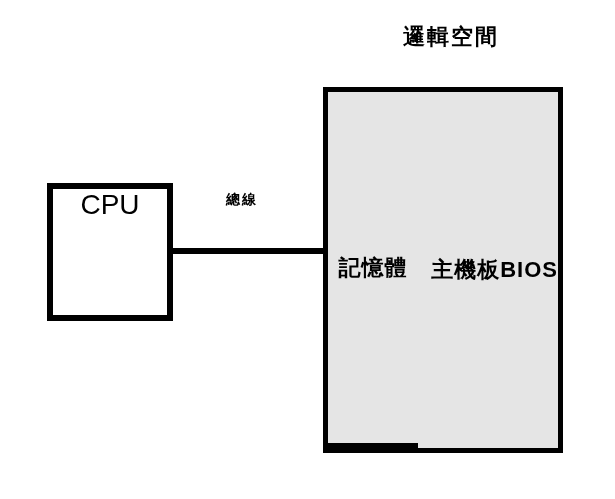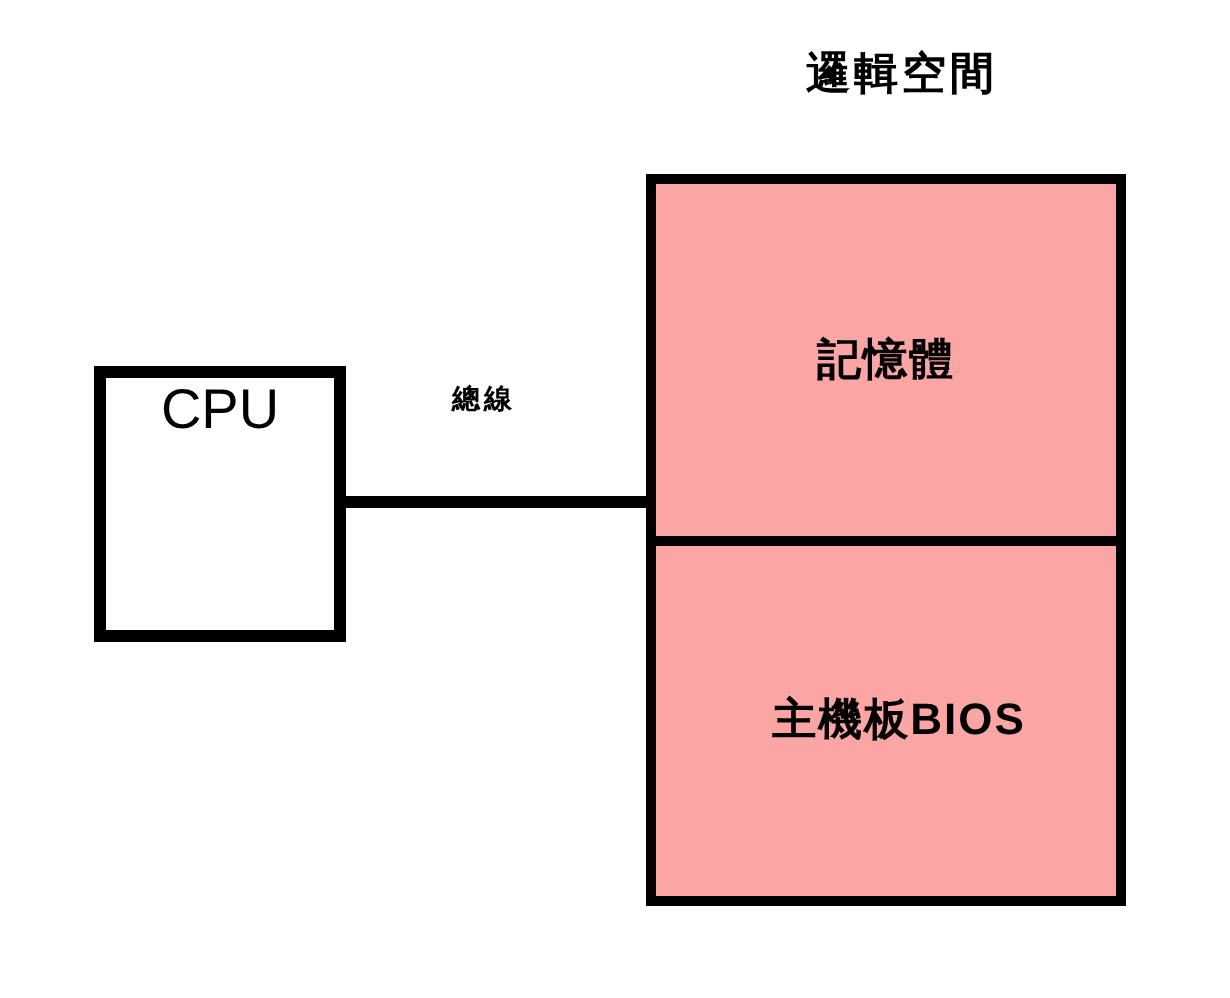--- a/index.html
+++ b/index.html
@@ -61,22 +61,22 @@
   }
   .memory-stack {
     position: absolute;
     left: 323px;
     top: 87px;
     width: 240px;
     height: 366px;
     border: 5px solid #000000;
     box-sizing: border-box;
     display: flex;
-    flex-direction: column;
-    background: #fca5a5;
+    flex-direction: row;
+    background: #e5e5e5;
   }
   .memory-row {
     flex: 1 1 0;
     display: flex;
     align-items: center;
     justify-content: center;
     font-size: 22px;
     font-weight: bold;
     letter-spacing: 1px;
     border-bottom: 5px solid #000000;

